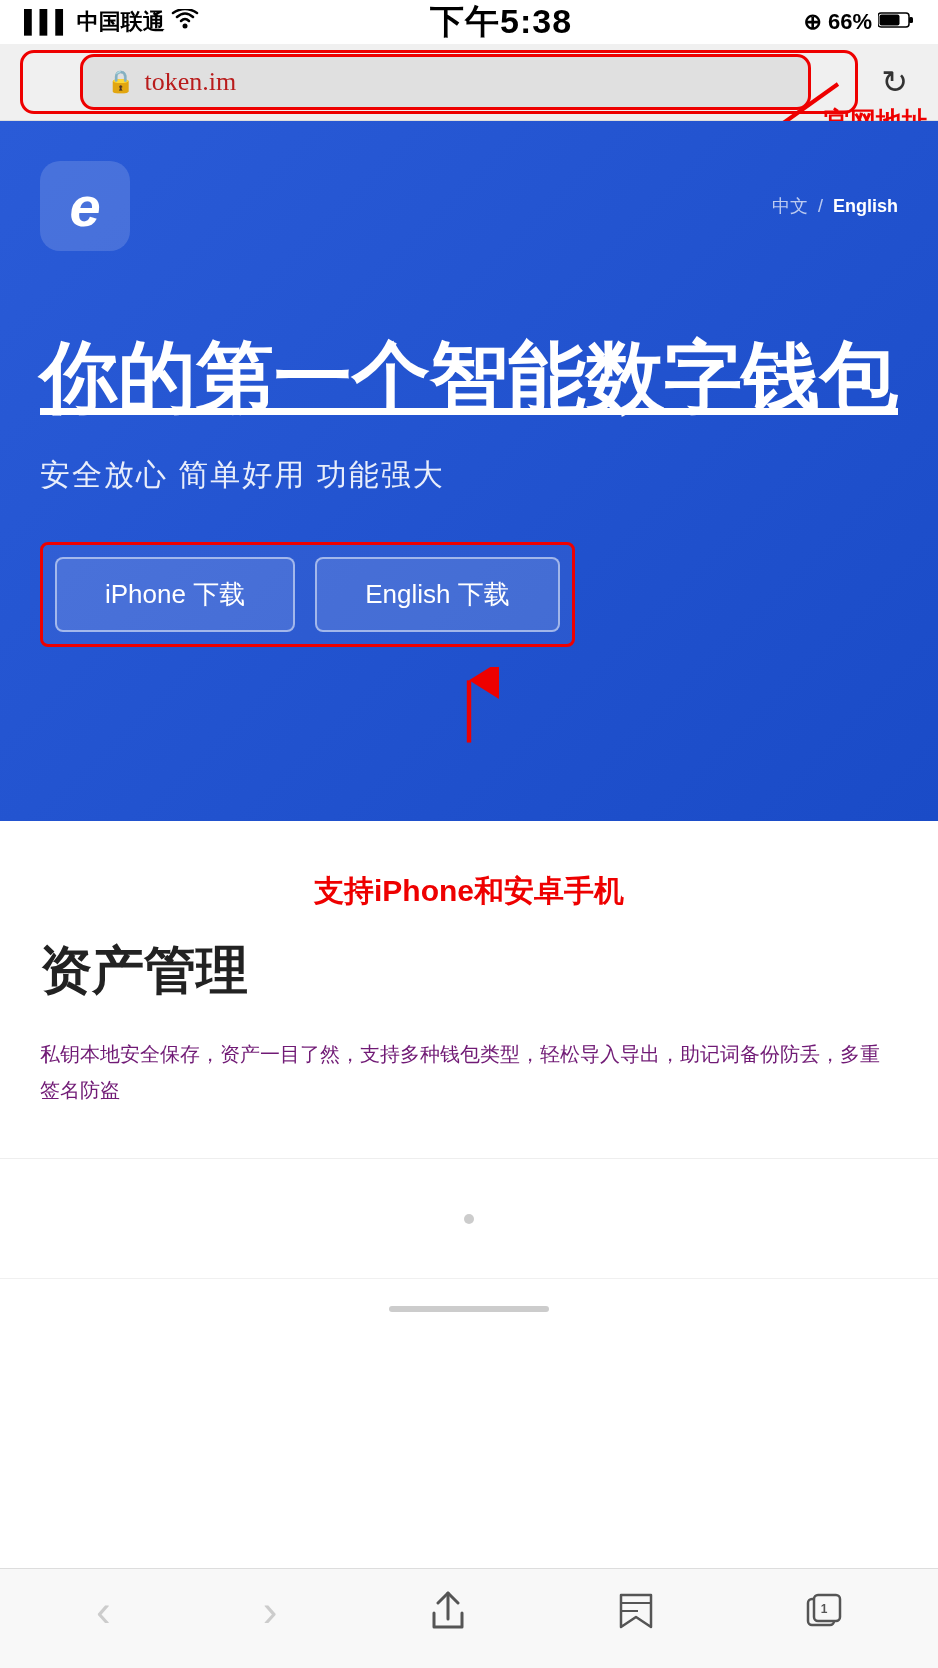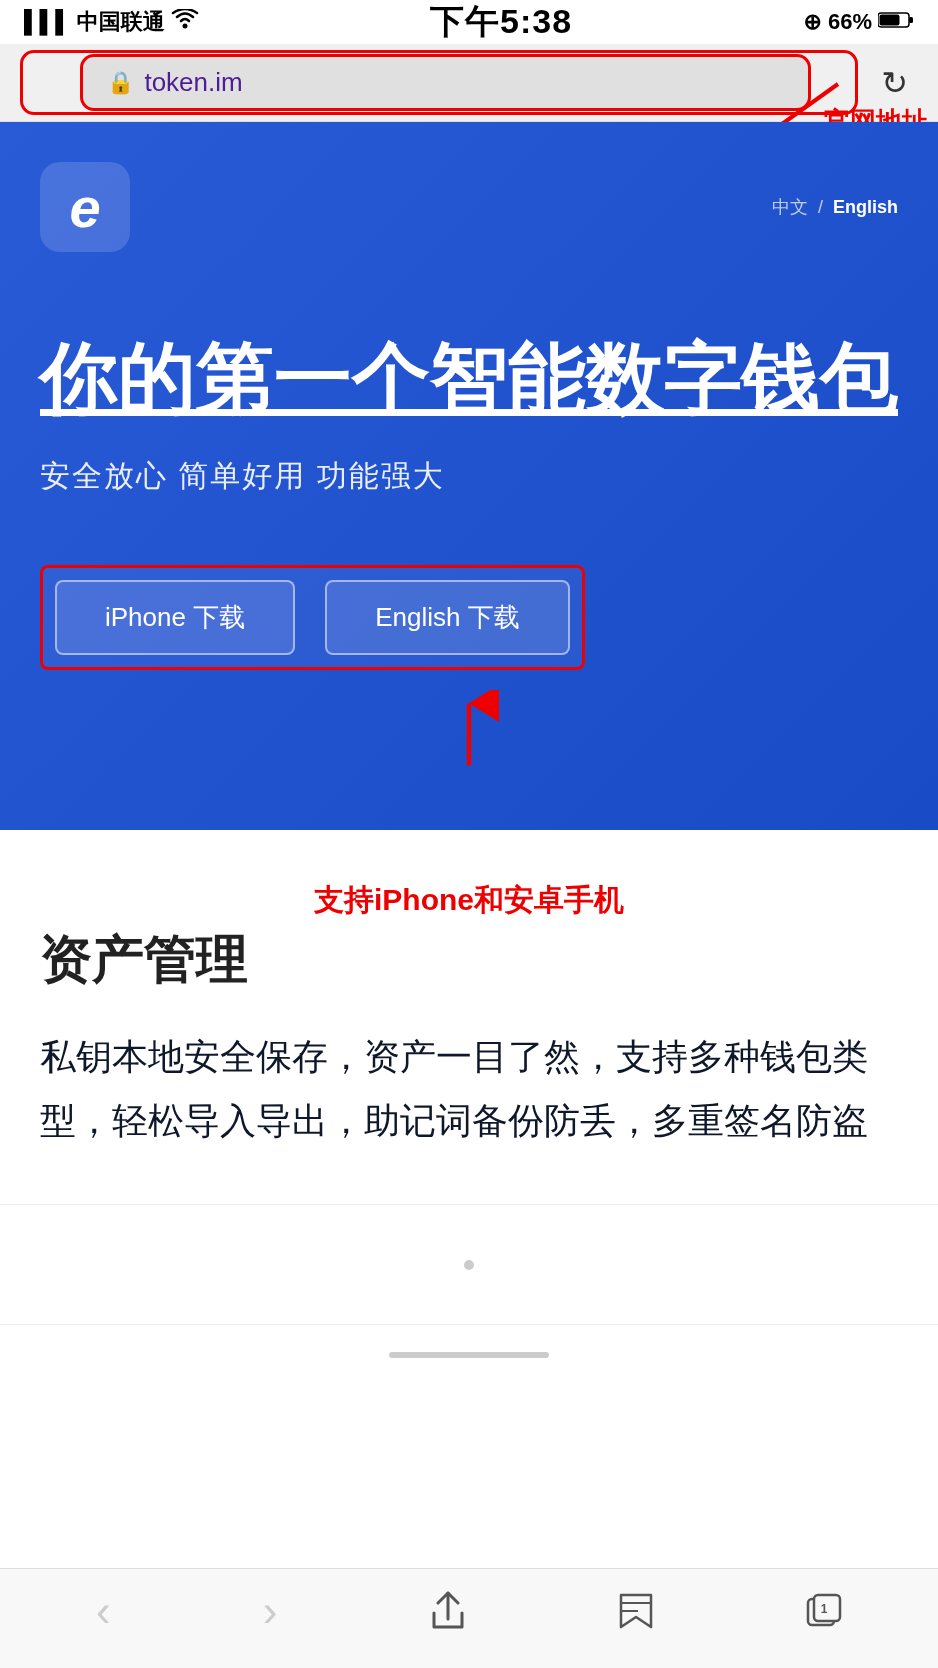--- a/index.html
+++ b/index.html
@@ -58,22 +58,23 @@
       display: flex;
       align-items: center;
       gap: 10px;
       flex: 1;
       margin: 0 60px;
       border: 3px solid #e00;
       position: relative;
     }
     .url-text {
       font-size: 26px;
-      color: #4c1d95;
+      color: #b91c1c;
       font-weight: 500;
+      font-family: Liberation Serif, serif;
     }
     .lock-icon {
       font-size: 22px;
       color: #555;
     }
     .reload-btn {
       font-size: 32px;
       color: #333;
       background: none;
       border: none;
@@ -147,31 +148,31 @@
       color: #fff;
       font-size: 78px;
       font-weight: 700;
       line-height: 1.2;
       margin-bottom: 30px;
       text-decoration: underline;
     }
     .hero-subtitle {
       color: rgba(255,255,255,0.9);
       font-size: 30px;
-      margin-bottom: 68px;
+      margin-bottom: 46px;
       letter-spacing: 2px;
     }
 
     
     .download-buttons-wrapper {
       position: relative;
     }
     .download-buttons {
       display: flex;
-      gap: 30px;
+      gap: 20px;
       border: 3px solid #e00;
       border-radius: 8px;
       padding: 12px;
       display: inline-flex;
       background: rgba(255,255,255,0.05);
     }
     .download-btn {
       background: rgba(255,255,255,0.12);
       border: 2px solid rgba(255,255,255,0.5);
       border-radius: 8px;
@@ -212,31 +213,31 @@
     
     .content-section {
       background: #fff;
       padding: 50px 40px;
     }
     .annotation-red {
       color: #e00;
       font-size: 30px;
       font-weight: 700;
       text-align: center;
-      margin-bottom: 4px;
+      margin-bottom: 24px;
     }
     .section-title {
       font-size: 52px;
       font-weight: 700;
       color: #222;
       margin-bottom: 30px;
     }
     .section-desc {
-      font-size: 36px;
-      color: #0f172a;
+      font-size: 20px;
+      color: #701a75;
       line-height: 1.8;
       font-family: Liberation Serif, serif;
     }
 
     
     .scroll-preview {
       background: #fff;
       height: 120px;
       display: flex;
       align-items: center;

